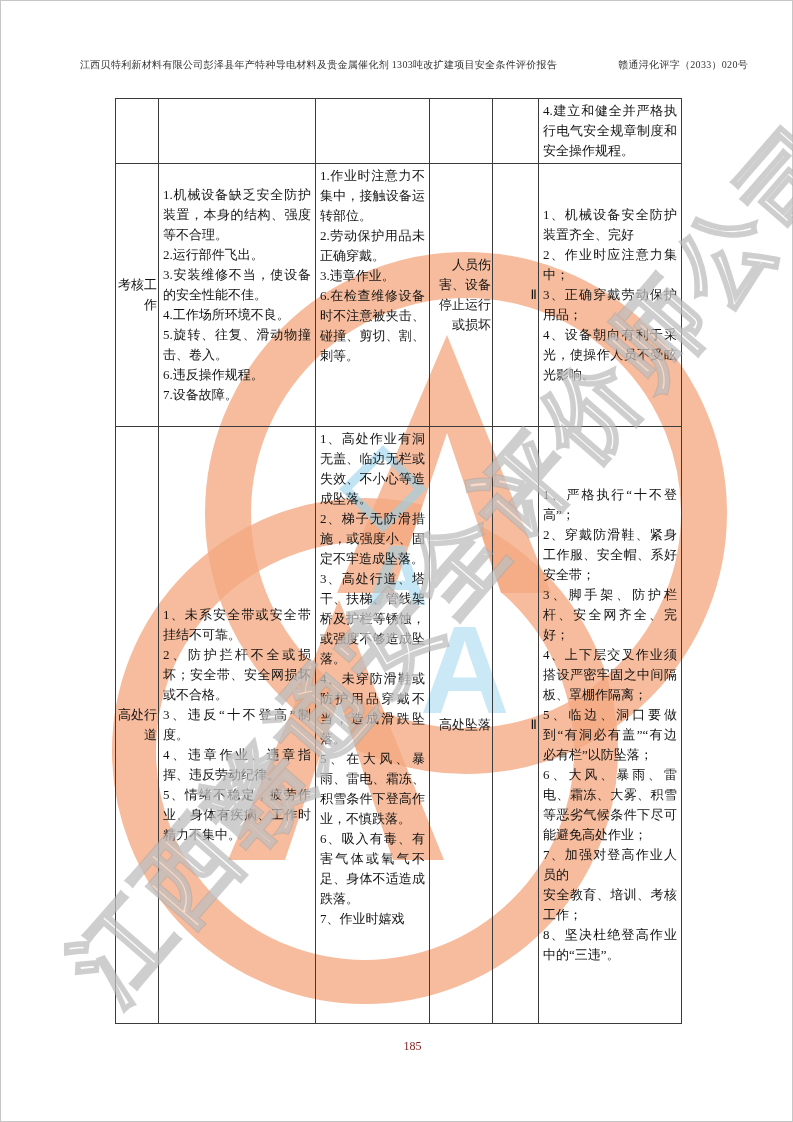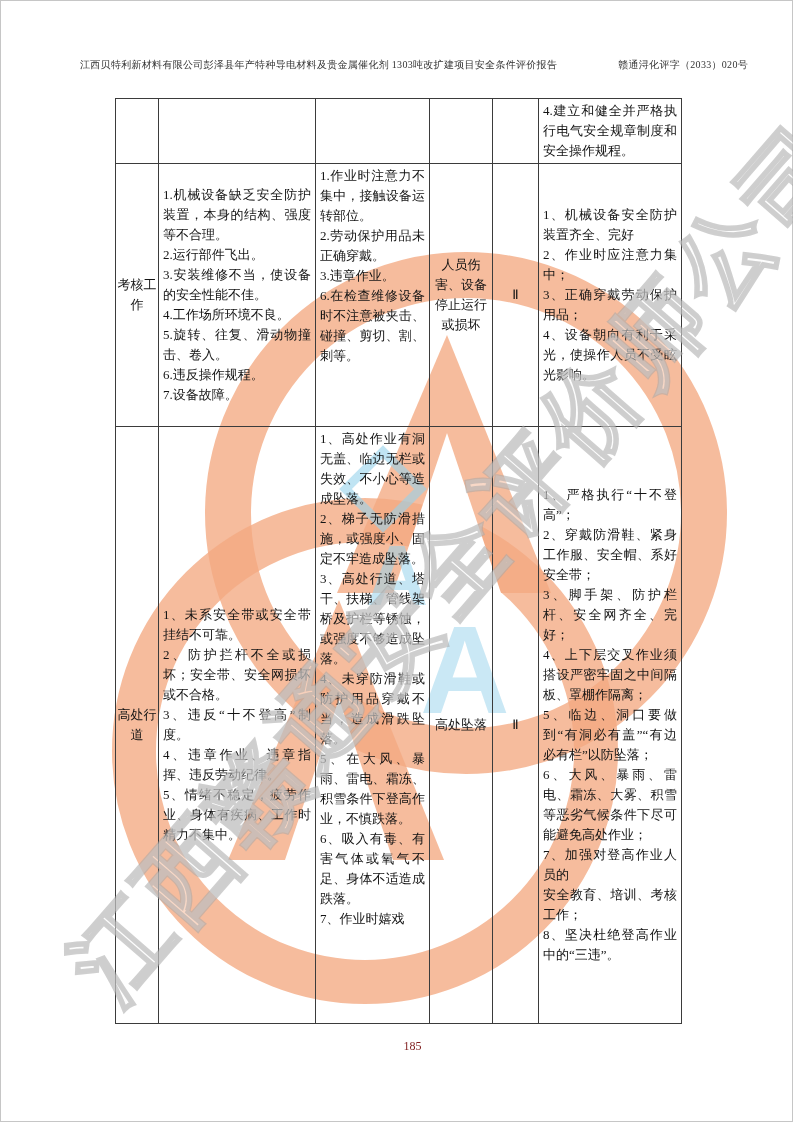--- a/index.html
+++ b/index.html
@@ -18,21 +18,21 @@
   .doc-table{
     position:absolute;left:115px;top:98px;width:566px;z-index:1;
     border-collapse:collapse;table-layout:fixed;
   }
   .doc-table td{
     border:1px solid #3b3b3b;font-size:13px;line-height:20px;color:#141414;
     vertical-align:middle;padding:2px 4px;overflow:hidden;
   }
   .pre{white-space:pre-wrap;word-break:break-all;}
   td.just{text-align:justify;}
-  td.ctr{text-align:center;padding:2px 1px;}
+  td.ctr{text-align:right;padding:2px 1px;}
   td.vtop{vertical-align:top;}
   td.lvl{font-family:"Liberation Serif",serif;}
   
   .footer{
     position:absolute;left:16px;top:1039px;width:793px;text-align:center;
     font-size:12px;color:#7f1d1d;z-index:2;
   }
   
   .wm{position:absolute;pointer-events:none;}
   .wm-ring{border-radius:50%;background:transparent;z-index:0;}

